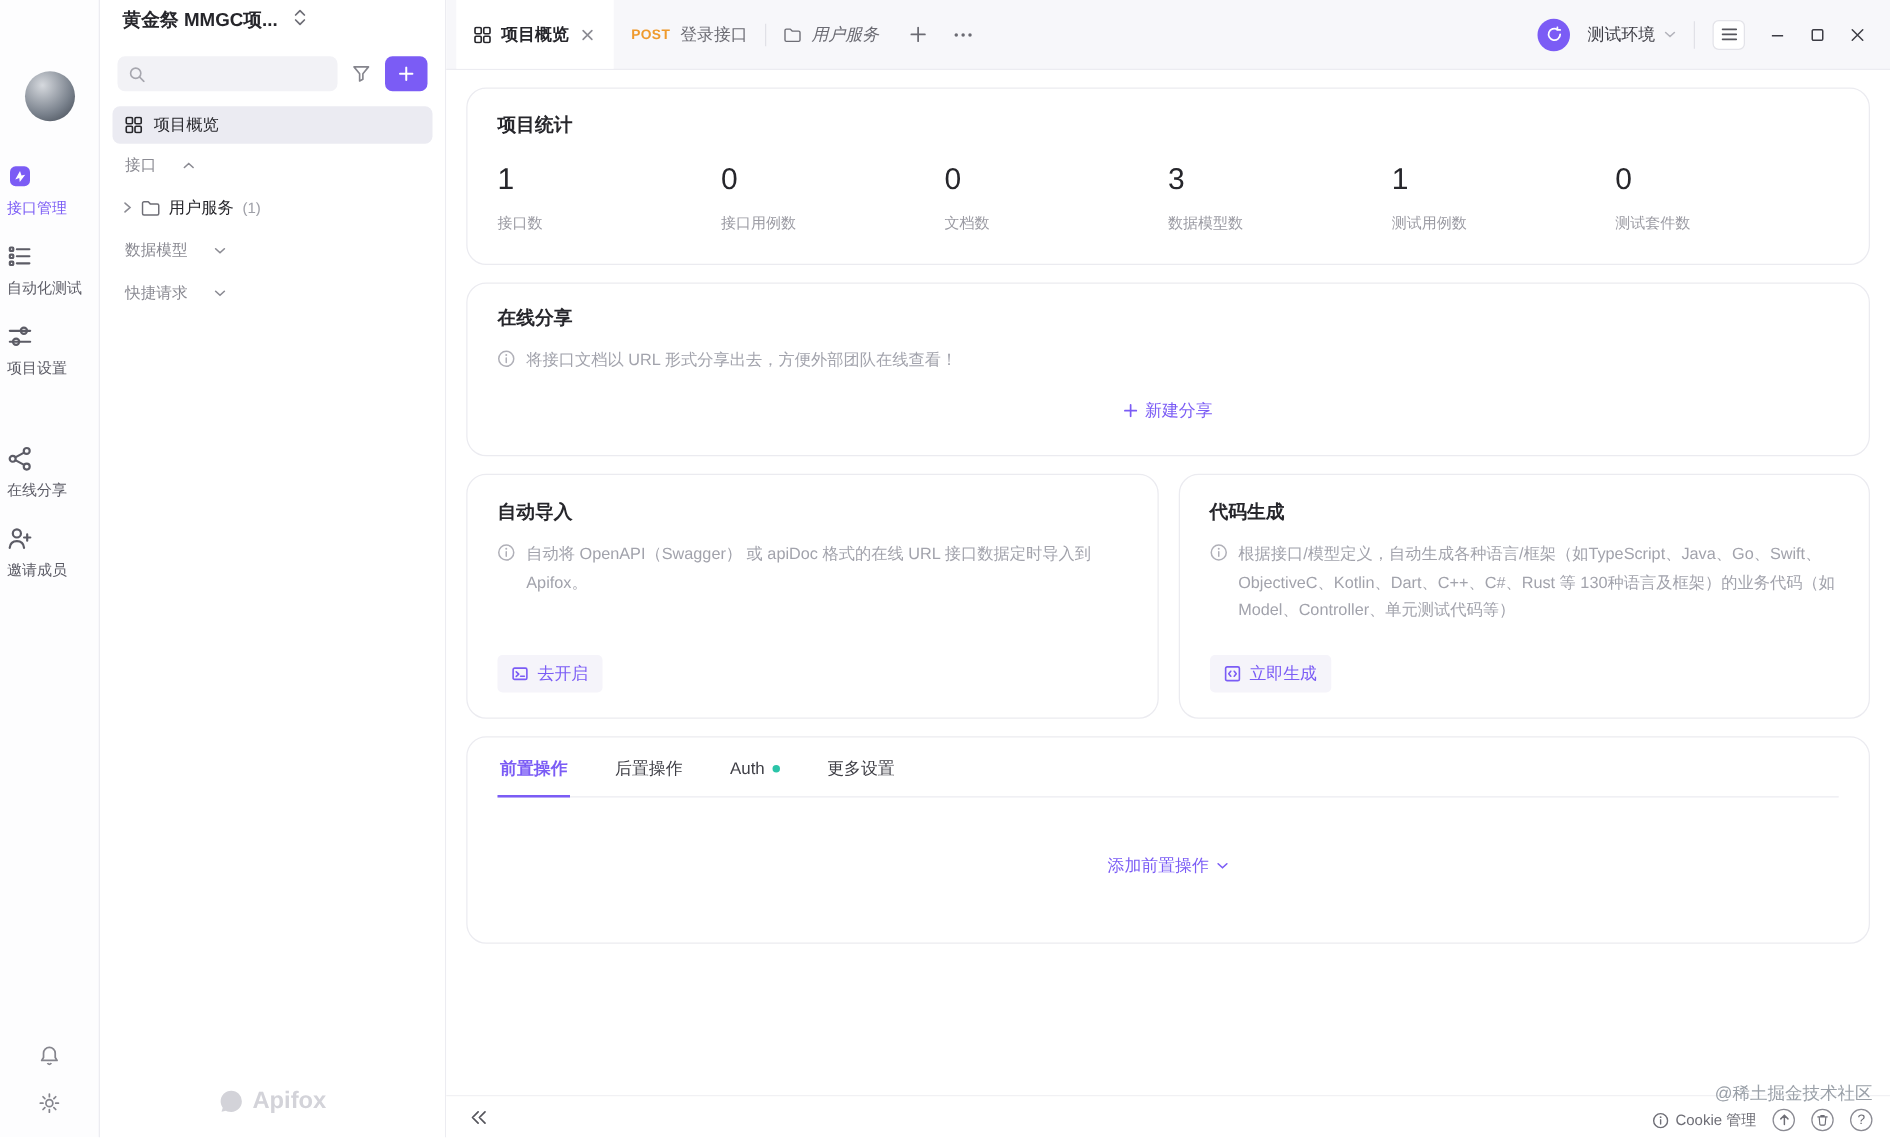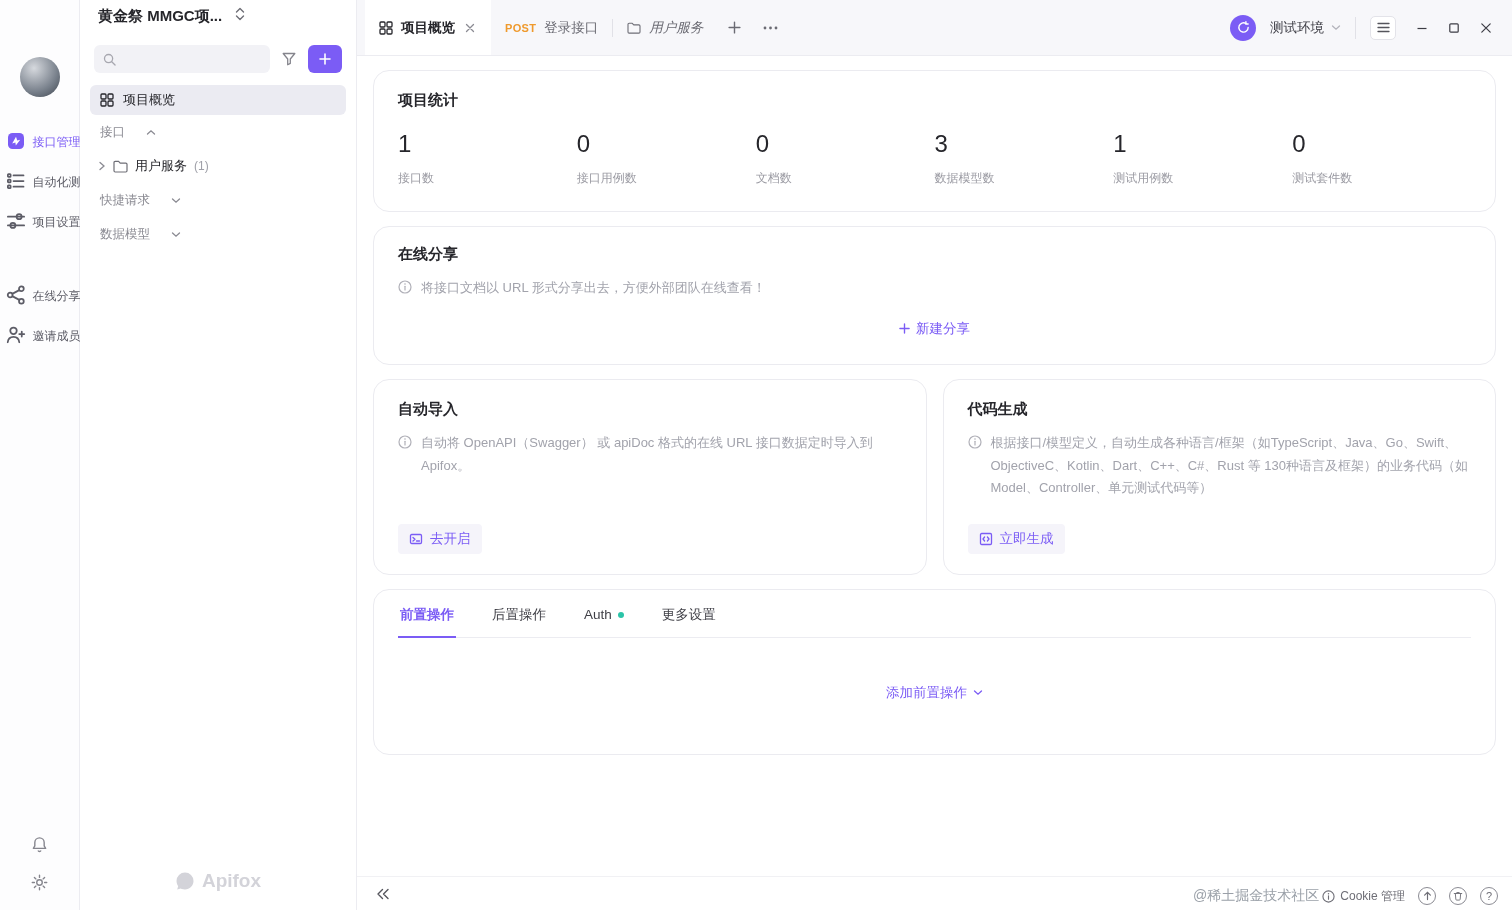--- a/index.html
+++ b/index.html
@@ -19,21 +19,21 @@
     font-size:13px;color:var(--text);background:#fff;overflow:hidden;
   }
   svg{display:block}
   .app{display:flex;width:100%;height:100%}
 
   
   .rail{width:80px;flex-shrink:0;background:#fdfdfe;border-right:1px solid var(--border);
         display:flex;flex-direction:column;align-items:center}
   .avatar{width:40px;height:40px;border-radius:50%;margin:57px 0 24px;cursor:pointer;
           background:radial-gradient(circle at 35% 28%,#d6d9de,#79818c 60%,#3c434d)}
-  .rail-item{width:68px;display:flex;flex-direction:row;align-items:flex-end;gap:7px;
+  .rail-item{width:68px;display:flex;flex-direction:column;align-items:flex-start;gap:7px;
              padding:10px 0;color:var(--text2);cursor:pointer}
   .rail-item .rlabel{font-size:12px;white-space:nowrap}
   .rail-item.active{color:var(--accent)}
   .rail-gap{height:34px}
   .rail-bottom{margin-top:auto;margin-bottom:16px;display:flex;flex-direction:column;
                align-items:center;gap:15px;color:#85858d}
   .rail-bottom .icon-btn{cursor:pointer;padding:3px}
 
   
   .sidebar{width:277px;flex-shrink:0;background:#fff;border-right:1px solid var(--border);
@@ -112,21 +112,21 @@
   .ops-tab.active{color:var(--accent);font-weight:600}
   .ops-tab.active::after{content:"";position:absolute;left:0;right:0;bottom:-1px;height:2px;background:var(--accent)}
   .auth-dot{width:6px;height:6px;border-radius:50%;background:var(--auth-dot);margin-left:6px}
   .ops-card .desc{margin-top:20px}
   .ops-card .center-action{margin-top:46px;margin-bottom:0}
 
   .statusbar{height:34px;flex-shrink:0;border-top:1px solid #f1f1f4;display:flex;align-items:center;
              padding:0 16px;color:#55555c;background:#fff}
   .collapse-btn{cursor:pointer;color:#55555c;padding:3px}
 
-  .corner{position:absolute;right:14px;bottom:5px;display:flex;flex-direction:row;
+  .corner{position:absolute;right:14px;bottom:5px;display:flex;flex-direction:column;
           align-items:flex-end;gap:3px}
   .watermark{color:#9aa0a8;font-size:14px}
   .cookie-row{display:flex;gap:13px;color:#6e6e76;font-size:12px}
   .cookie-label{display:flex;align-items:center;gap:5px;cursor:pointer}
   .ring{width:18px;height:18px;border:1px solid #8b8b93;border-radius:50%;display:flex;
         align-items:center;justify-content:center;color:#6e6e76;cursor:pointer;font-size:11px}
 </style>
 </head>
 <body>
 
@@ -271,30 +271,30 @@
         <svg width="15" height="13" viewBox="0 0 15 13" fill="none" stroke="currentColor" stroke-width="1.2" stroke-linejoin="round">
             <path d="M1 2.6a1.2 1.2 0 0 1 1.2-1.2h3.4l1.6 1.7h5.6A1.2 1.2 0 0 1 14 4.3v6.5a1.2 1.2 0 0 1-1.2 1.2H2.2A1.2 1.2 0 0 1 1 10.8z"></path>
           </svg>
       </span>
       <span>用户服务</span>
       <span class="count">(1)</span>
     </div>
 
 
     <div class="sec-row">
-      <span>快捷请求</span>
+      <span>数据模型</span>
       <span class="caret">
         <svg width="10" height="7" viewBox="0 0 10 7" fill="none" stroke="currentColor" stroke-width="1.3" stroke-linecap="round">
             <path d="M1.5 2 5 5.2 8.5 2"></path>
           </svg>
       </span>
     </div>
 
     <div class="sec-row">
-      <span>数据模型</span>
+      <span>快捷请求</span>
       <span class="caret">
         <svg width="10" height="7" viewBox="0 0 10 7" fill="none" stroke="currentColor" stroke-width="1.3" stroke-linecap="round">
             <path d="M1.5 2 5 5.2 8.5 2"></path>
           </svg>
       </span>
     </div>
 
     <div class="side-logo">
       <span>
         <svg width="20" height="20" viewBox="0 0 20 20" fill="currentColor">

